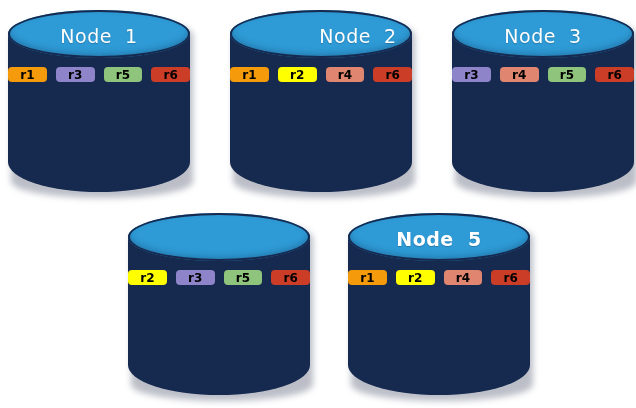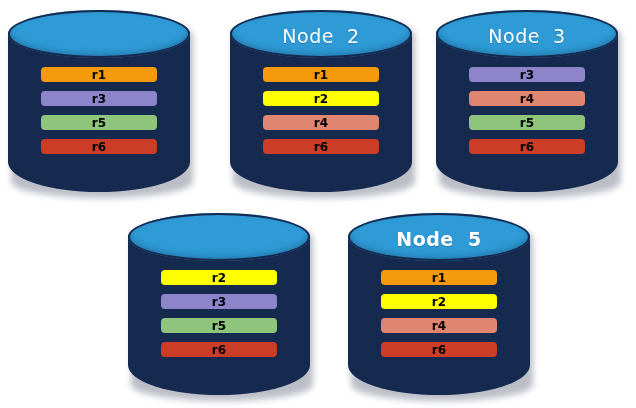--- a/index.html
+++ b/index.html
@@ -90,21 +90,21 @@
     text-shadow: 0 1px 1px rgba(10,30,60,0.25);
   }
 
   
   .replicas {
     position: absolute;
     z-index: 5;
     left: 0;
     width: 100%;
     display: flex;
-    flex-direction: column;
+    flex-direction: row;
     align-items: center;
     gap: 9px;
   }
 
   .replica {
     height: 15px;
     border-radius: 4px;
     display: flex;
     align-items: center;
     justify-content: center;
@@ -117,41 +117,42 @@
 </style>
 </head>
 <body style="background: rgb(255, 255, 255);">
 
 <div id="stage">
     <div class="node" style="left: 8px; top: 10px; width: 182px; height: 182px;">
       <div class="cyl-shadow"></div>
       <div class="cyl-body" style="top: 24px; height: 158px; background: rgb(22, 41, 79);"></div>
       <div class="cyl-top" style="background: rgb(46, 155, 214);"></div>
       <div class="cyl-top-rim"></div>
+      <div class="node-label" style="top: 15px; color: rgb(255, 255, 255);">Node  1</div>
       <div class="replicas" style="top: 57px;">
         <div class="replica" style="background: rgb(245, 155, 11); width: 116px; color: rgb(0, 0, 0);">r1</div>
         <div class="replica" style="background: rgb(142, 132, 202); width: 116px; color: rgb(0, 0, 0);">r3</div>
         <div class="replica" style="background: rgb(143, 196, 125); width: 116px; color: rgb(0, 0, 0);">r5</div>
         <div class="replica" style="background: rgb(204, 61, 40); width: 116px; color: rgb(0, 0, 0);">r6</div>
       </div>
     </div>
     <div class="node" style="left: 230px; top: 10px; width: 182px; height: 182px;">
       <div class="cyl-shadow"></div>
       <div class="cyl-body" style="top: 24px; height: 158px; background: rgb(22, 41, 79);"></div>
       <div class="cyl-top" style="background: rgb(46, 155, 214);"></div>
       <div class="cyl-top-rim"></div>
-      <div class="node-label" style="top: 15px; color: rgb(255, 255, 255);">Node  2</div>
+      <div class="node-label" style="top: 15px; color: rgb(255, 255, 255); padding-left: 37px;">Node  2</div>
       <div class="replicas" style="top: 57px;">
         <div class="replica" style="background: rgb(245, 155, 11); width: 116px; color: rgb(0, 0, 0);">r1</div>
         <div class="replica" style="background: rgb(255, 255, 0); width: 116px; color: rgb(0, 0, 0);">r2</div>
         <div class="replica" style="background: rgb(224, 133, 112); width: 116px; color: rgb(0, 0, 0);">r4</div>
         <div class="replica" style="background: rgb(204, 61, 40); width: 116px; color: rgb(0, 0, 0);">r6</div>
       </div>
     </div>
-    <div class="node" style="left: 436px; top: 10px; width: 182px; height: 182px;">
+    <div class="node" style="left: 452px; top: 10px; width: 182px; height: 182px;">
       <div class="cyl-shadow"></div>
       <div class="cyl-body" style="top: 24px; height: 158px; background: rgb(22, 41, 79);"></div>
       <div class="cyl-top" style="background: rgb(46, 155, 214);"></div>
       <div class="cyl-top-rim"></div>
       <div class="node-label" style="top: 15px; color: rgb(255, 255, 255);">Node  3</div>
       <div class="replicas" style="top: 57px;">
         <div class="replica" style="background: rgb(142, 132, 202); width: 116px; color: rgb(0, 0, 0);">r3</div>
         <div class="replica" style="background: rgb(224, 133, 112); width: 116px; color: rgb(0, 0, 0);">r4</div>
         <div class="replica" style="background: rgb(143, 196, 125); width: 116px; color: rgb(0, 0, 0);">r5</div>
         <div class="replica" style="background: rgb(204, 61, 40); width: 116px; color: rgb(0, 0, 0);">r6</div>

